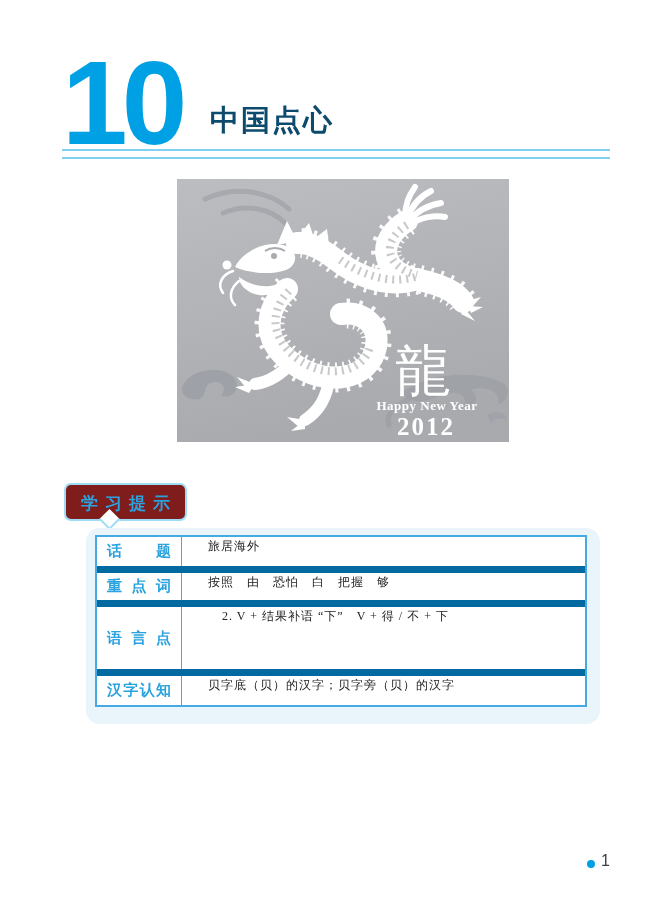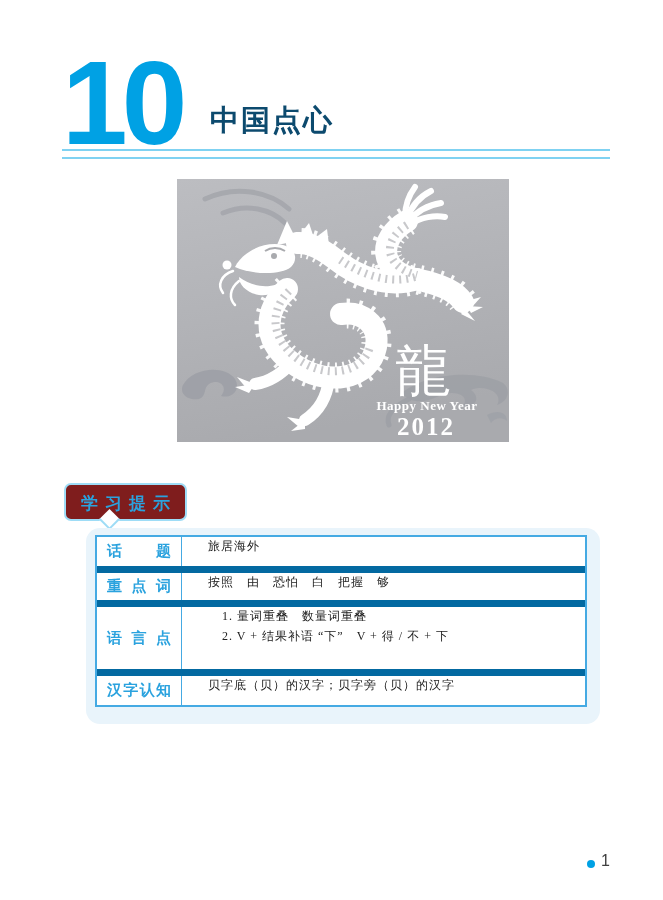--- a/index.html
+++ b/index.html
@@ -200,21 +200,20 @@
         <div class="tcontent">
           <span>按照　由　恐怕　白　把握　够</span>
         </div>
       </div>
 
       <div class="trow row-l">
         <div class="tlabel">
           <span class="tlabel-inner">语言点</span>
         </div>
         <div class="tcontent">
-          <span>1. 量词重叠　数量词重叠</span>
           <span>2. V + 结果补语 “下”　V + 得 / 不 + 下</span>
         </div>
       </div>
 
       <div class="trow row-s">
         <div class="tlabel">
           <span class="tlabel-inner">汉字认知</span>
         </div>
         <div class="tcontent">
           <span>贝字底（贝）的汉字；贝字旁（贝）的汉字</span>

